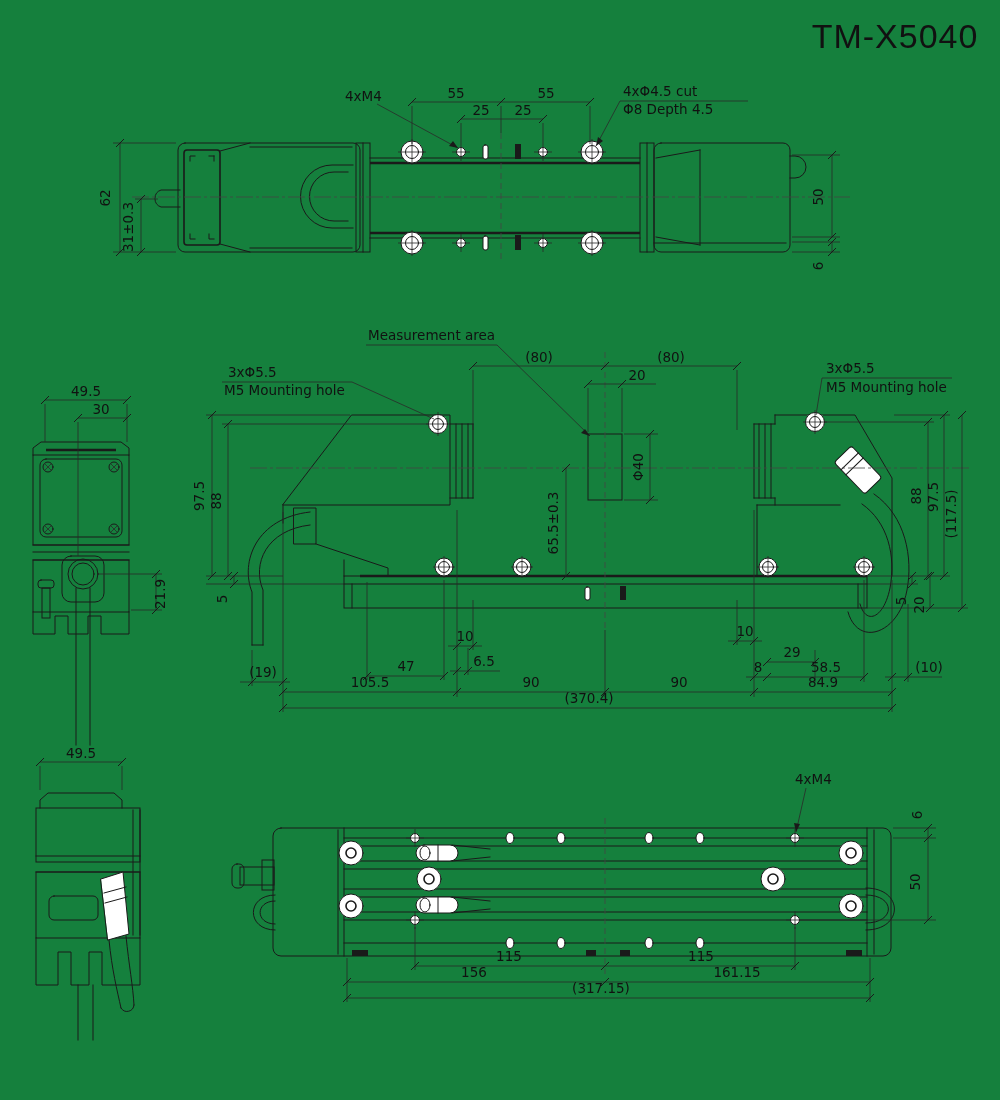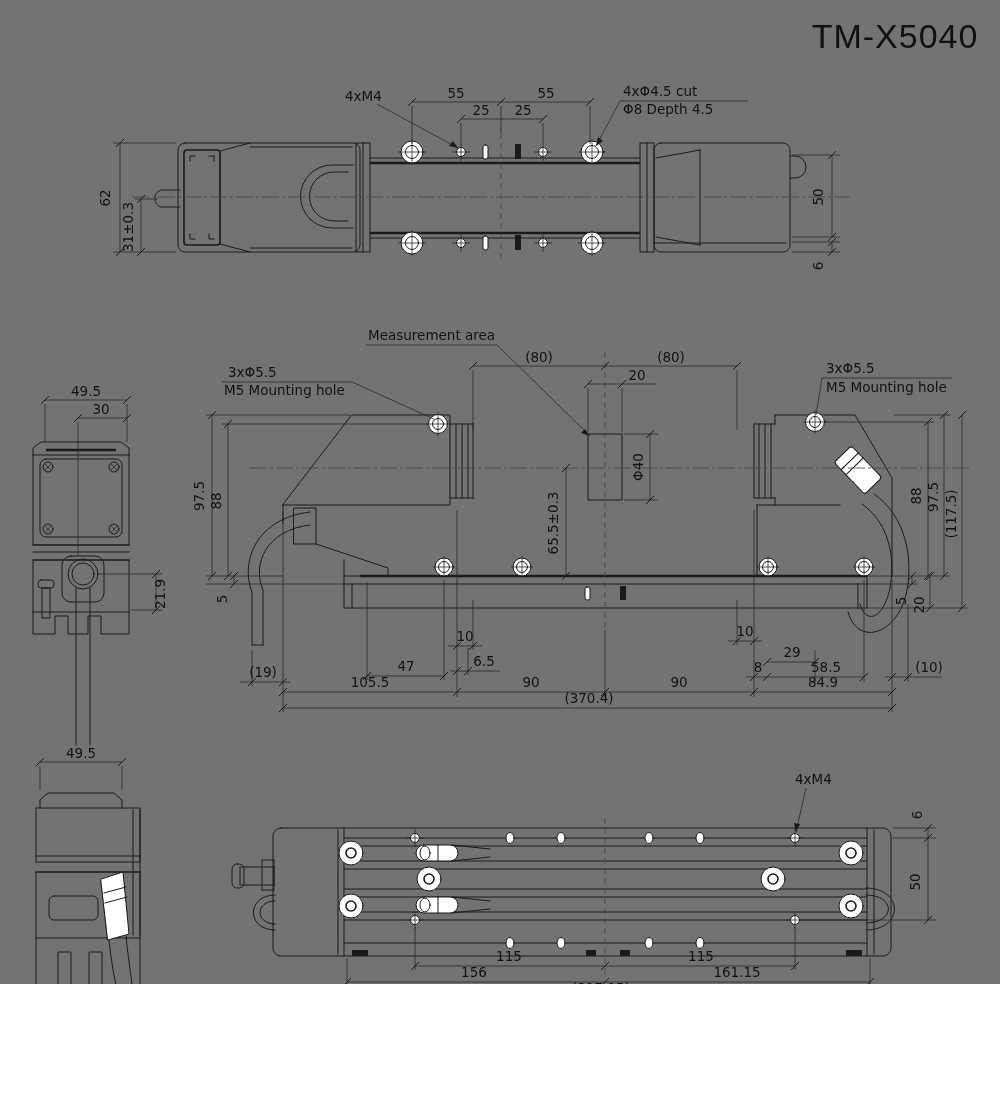--- a/index.html
+++ b/index.html
@@ -1,16 +1,16 @@
 <!DOCTYPE html>
 <html><head>
 <meta charset="utf-8">
 <style>
   html,body{margin:0;padding:0;background:#fff;}
-  .sheet{position:relative;width:1000px;height:984px;background:#737373;overflow:hidden;}
+  .sheet{position:relative;width:1000px;height:1100px;background:#15803d;overflow:hidden;}
   svg{display:block;}
   .ln{stroke:#1a1a1a;stroke-width:1;fill:none;stroke-linecap:square;}
   .th{stroke:#1a1a1a;stroke-width:2.6;fill:none;}
   .md{stroke:#1a1a1a;stroke-width:1.6;fill:none;}
   .dl{stroke:#2a2a2a;stroke-width:.8;fill:none;}
   .tk{stroke:#1a1a1a;stroke-width:1;}
   .cl{stroke:#444;stroke-width:.8;fill:none;stroke-dasharray:17 3 3 3;}
   .dsh{stroke:#444;stroke-width:.8;fill:none;stroke-dasharray:6 4;}
   .wf{fill:#fff;}
   .bk{fill:#1a1a1a;stroke:none;}

